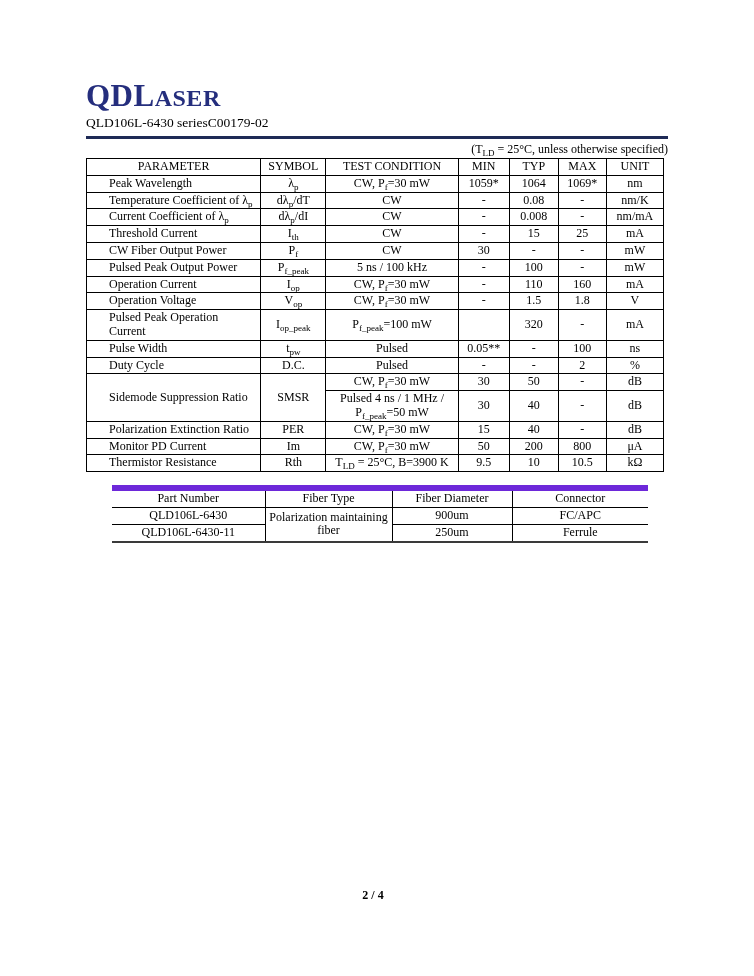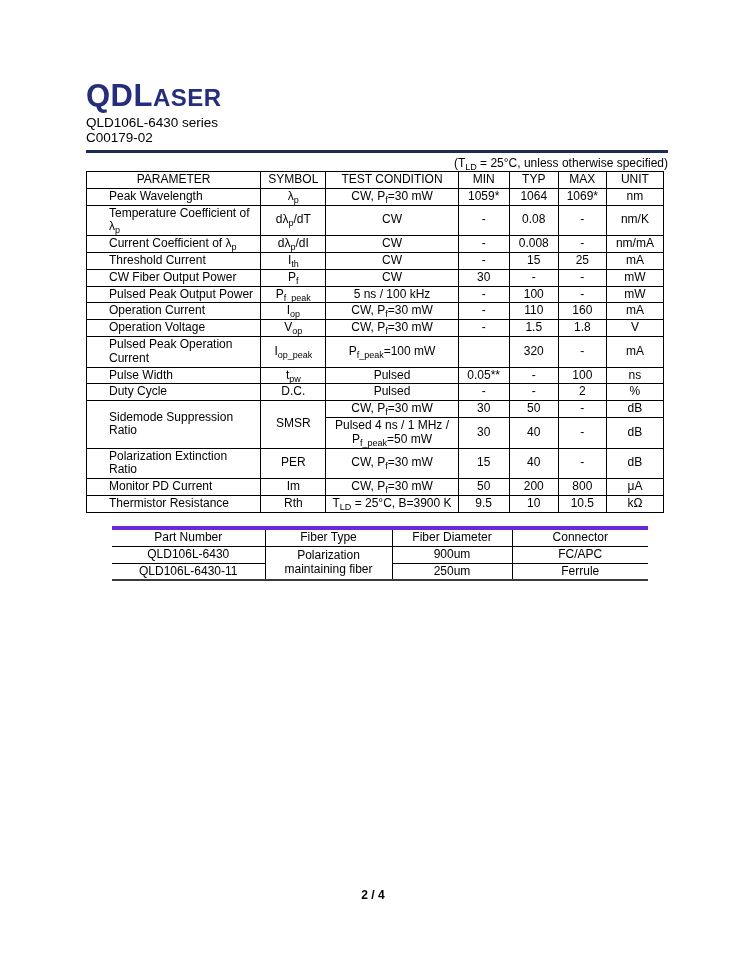--- a/index.html
+++ b/index.html
@@ -1,33 +1,33 @@
 <!DOCTYPE html>
 <html><head>
 <meta charset="utf-8">
 <style>
   * { margin:0; padding:0; box-sizing:border-box; }
   html,body { background:#ffffff; }
   .page {
     position:relative;
     width:754px; height:907px;
     background:#ffffff;
-    font-family:Liberation Sans, sans-serif;
+    font-family:Liberation Serif, serif;
     color:#000;
     overflow:hidden;
   }
   .content { padding:80px 86px 0 86px; }
 
   
   .logo { line-height:1; color:#252e7d; letter-spacing:0.5px; font-weight:600; }
   .logo .lg { font-size:31px; }
   .logo .sm { font-size:24px; }
   .header-line {
     display:flex; justify-content:flex-start; align-items:baseline;
-    margin-top:4px; font-size:13.5px;flex-direction:column;
+    margin-top:4px; font-size:13.5px;
   }
   .rule { height:3px; background:#1e2a56; margin-top:5px; }
 
   
   .sec-heading { margin-top:14px; font-size:13.5px; font-weight:bold; }
   .sec-heading .num { display:inline-block; width:26px; }
   .cond-note { text-align:right; font-size:12px; margin-top:3px; }
 
   
   table { border-collapse:collapse; table-layout:fixed; font-size:12px; }
@@ -36,21 +36,21 @@
 
   .t1 { width:578px; border:1.5px solid #000; margin-top:1px; }
   .t1 th, .t1 td { border:1px solid #000; font-weight:normal; }
   .t1 td.c-param { text-align:left; padding-left:22px; }
 
   .footnotes { font-size:11.5px; margin-top:2px; line-height:1.25; }
 
   
   .sec6 { margin-top:46px; }
   .t2 { width:536px; margin:13px 0 0 26px;
-        border-top:4px solid #6d28d9; border-bottom:2px solid #3a3a3a; }
+        border-top:6px solid #6d28d9; border-bottom:2px solid #3a3a3a; }
   .t2 th, .t2 td { border:1px solid #000; font-weight:normal; height:17px; }
   .t2 tr > *:first-child { border-left:0; }
   .t2 tr > *:last-child  { border-right:0; }
 
   
   .footer { position:absolute; left:0; right:8px; top:888px;
             text-align:center; font-size:12px; font-weight:bold; }
 </style>
 </head>
 <body>

